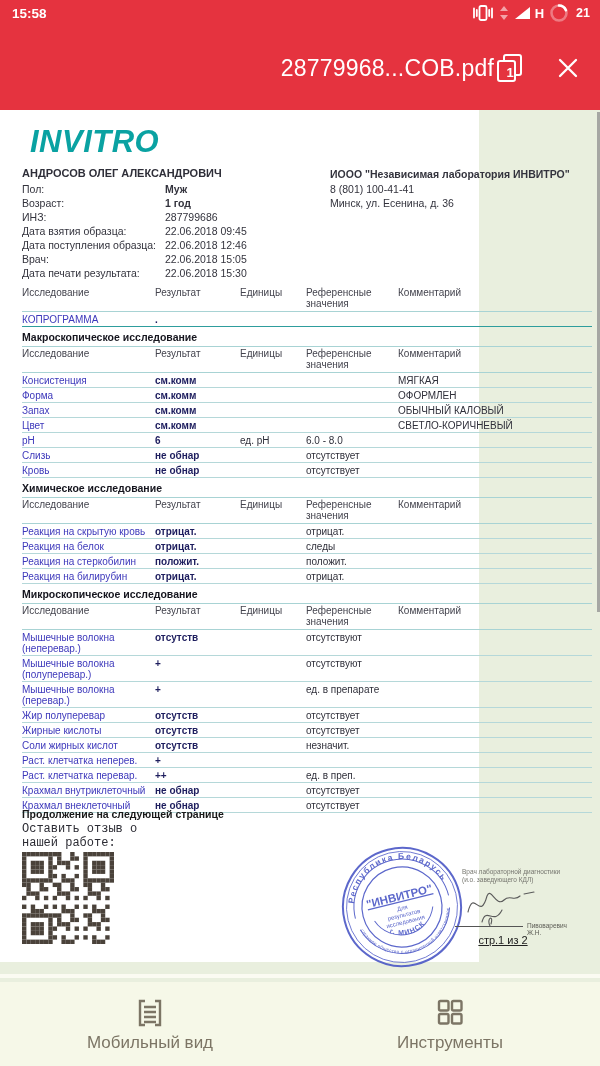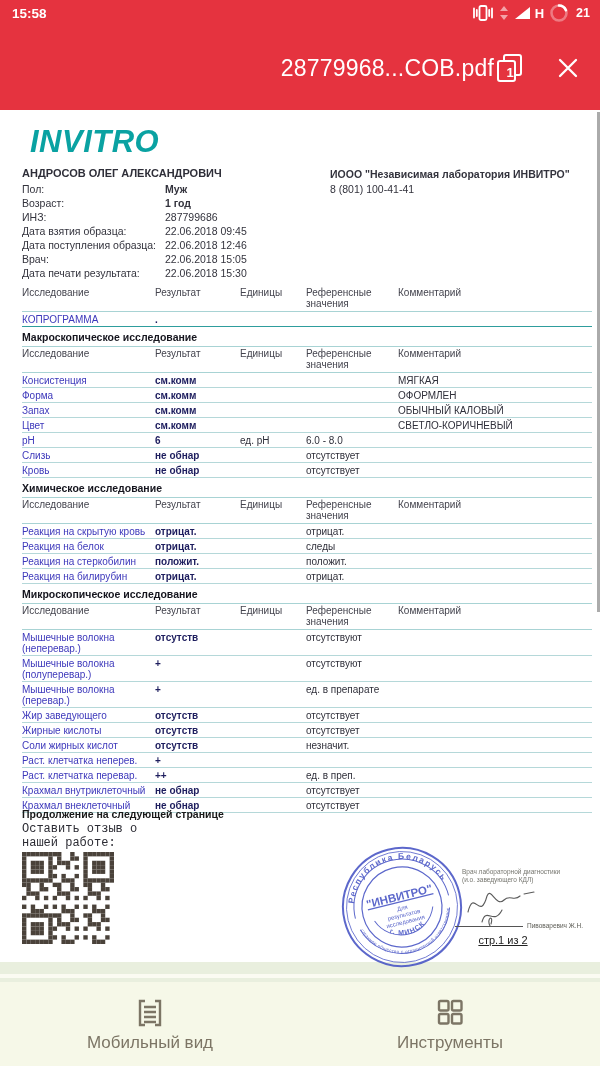--- a/index.html
+++ b/index.html
@@ -13,21 +13,21 @@
   .batt-pct { color:#fff; font-size:12.5px; font-weight:700; margin-left:2px; }
   .net-h { color:#fff; font-size:13px; font-weight:700; margin-left:-2px; }
 
   
   .app-bar { position:absolute; top:26px; left:0; width:600px; height:84px; background:#e5333f; display:flex; align-items:center; justify-content:flex-end; padding:0 18px; z-index:5; }
   .app-title { color:#fff; font-size:23px; font-weight:400; letter-spacing:0.2px; }
   .app-actions { display:flex; align-items:center; gap:28px; }
   .icon-btn { display:flex; align-items:center; justify-content:center; cursor:pointer; }
 
   
-  .pdf-page { position:absolute; top:110px; left:0; width:600px; height:852px; background:#fff; z-index:1; }
+  .pdf-page { position:absolute; top:110px; left:0; width:479px; height:852px; background:#fff; z-index:1; }
   .logo { position:absolute; left:30px; top:14px; font-size:31px; font-weight:800; font-style:italic; color:#0aa2a2; letter-spacing:0.5px; }
 
   .patient-name { position:absolute; left:22px; top:57px; font-size:11px; font-weight:700; color:#2e2e38; }
   .patient-info-list { position:absolute; left:22px; top:72px; width:300px; }
   .info-row { display:flex; font-size:10.5px; color:#33333d; line-height:14px; }
   .info-label { width:143px; }
   .info-value.b { font-weight:700; }
 
   .lab-block { position:absolute; left:330px; top:57px; width:260px; font-size:10.5px; color:#33333d; line-height:14px; }
   .lab-name { font-weight:700; font-size:10.5px; margin-bottom:1px; }
@@ -143,20 +143,21 @@
         </div>
         <div class="info-row">
           <span class="info-label">Дата печати результата:</span>
           <span class="info-value">22.06.2018 15:30</span>
         </div>
       </div>
 
     <div class="lab-block">
       <div class="lab-name">ИООО "Независимая лаборатория ИНВИТРО"</div>
       <div>8 (801) 100-41-41</div>
+      <div>Минск, ул. Есенина, д. 36</div>
     </div>
 
     <div class="results-table">
         <div class="t-head">
           <span class="c-name">Исследование</span>
           <span class="c-res">Результат</span>
           <span class="c-units">Единицы</span>
           <span class="c-ref">Референсные значения</span>
           <span class="c-com">Комментарий</span>
         </div>
@@ -283,21 +284,21 @@
           <span class="c-com"></span>
         </div>
         <div class="t-row">
           <span class="c-name link">Мышечные волокна (перевар.)</span>
           <span class="c-res res">+</span>
           <span class="c-units"></span>
           <span class="c-ref">ед. в препарате</span>
           <span class="c-com"></span>
         </div>
         <div class="t-row">
-          <span class="c-name link">Жир заведующего</span>
+          <span class="c-name link">Жир полуперевар</span>
           <span class="c-res res">отсутств</span>
           <span class="c-units"></span>
           <span class="c-ref">отсутствует</span>
           <span class="c-com"></span>
         </div>
         <div class="t-row">
           <span class="c-name link">Жирные кислоты</span>
           <span class="c-res res">отсутств</span>
           <span class="c-units"></span>
           <span class="c-ref">отсутствует</span>

